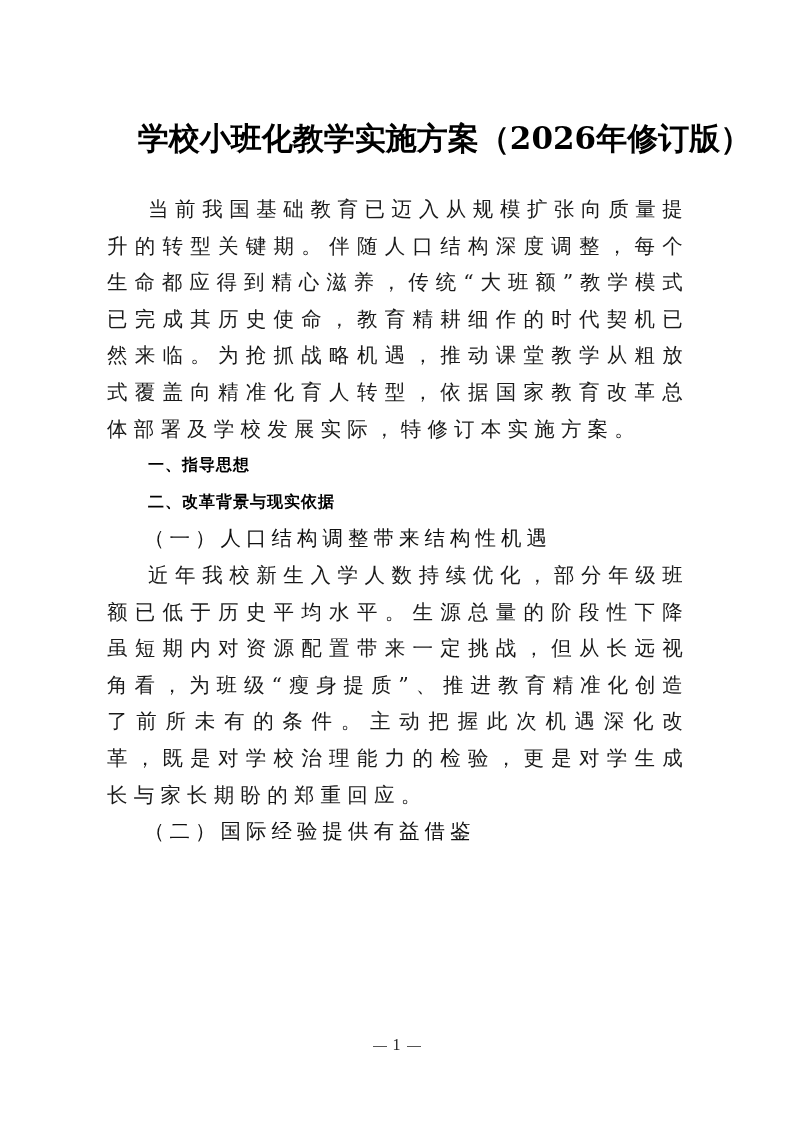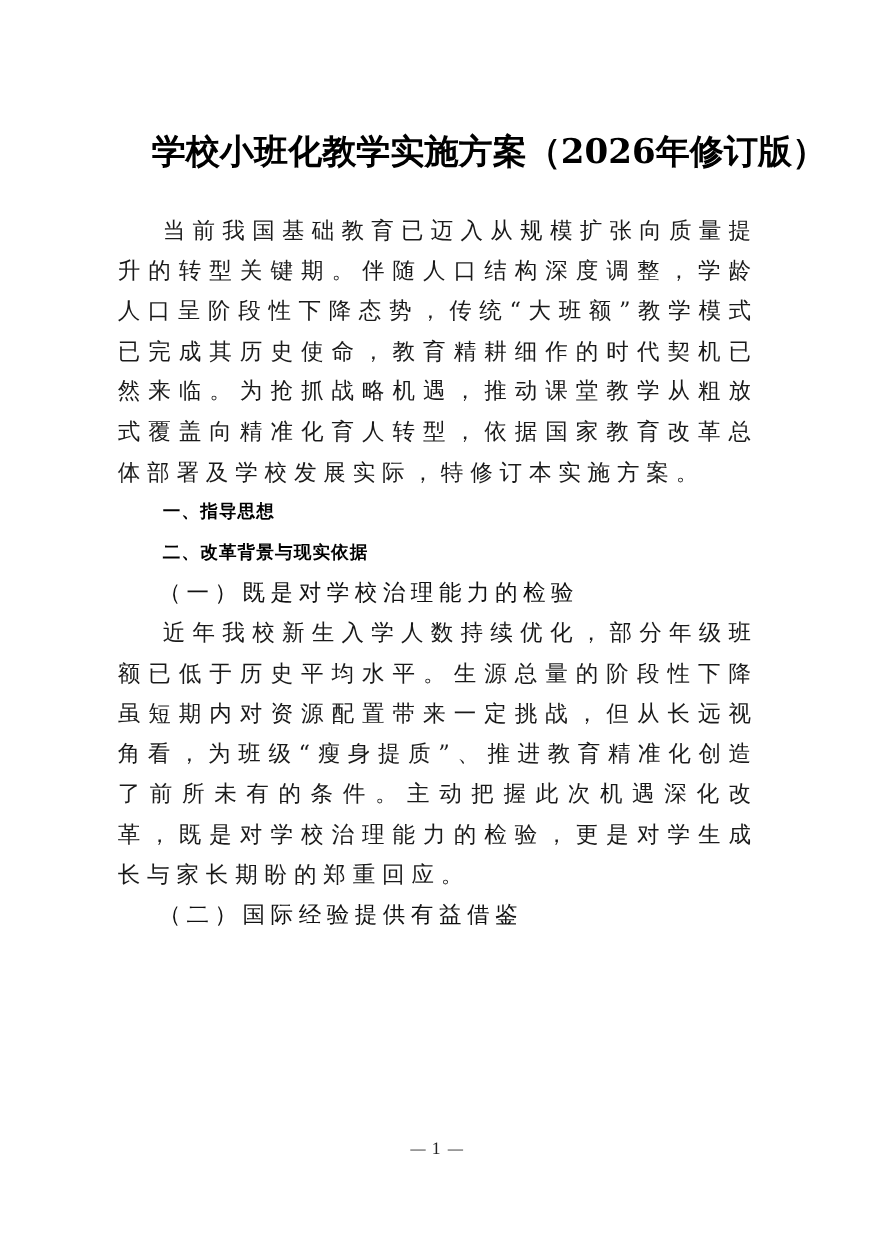--- a/index.html
+++ b/index.html
@@ -32,26 +32,26 @@
   }
   .dash { display: inline-block; width: 14px; height: 1px; background: #555; vertical-align: middle; margin: 0 6px; }
 </style>
 </head>
 <body>
 
 <div class="page">
   <div class="title">学校小班化教学实施方案（2026年修订版）</div>
 
   <div class="body">
-    <p class="para">当前我国基础教育已迈入从规模扩张向质量提升的转型关键期。伴随人口结构深度调整，学龄人口呈阶段性下降态势，传统“大班额”教学模式已完成其历史使命，教育精耕细作的时代契机已然来临。为抢抓战略机遇，推动课堂教学从粗放式覆盖向精准化育人转型，依据国家教育改革总体部署及学校发展实际，特修订本实施方案。</p>
+    <p class="para">当前我国基础教育已迈入从规模扩张向质量提升的转型关键期。伴随人口结构深度调整，每个生命都应得到精心滋养，传统“大班额”教学模式已完成其历史使命，教育精耕细作的时代契机已然来临。为抢抓战略机遇，推动课堂教学从粗放式覆盖向精准化育人转型，依据国家教育改革总体部署及学校发展实际，特修订本实施方案。</p>
 
     <p class="h1">一、指导思想</p>
 
     <p class="h1">二、改革背景与现实依据</p>
-    <p class="h2">（一）既是对学校治理能力的检验</p>
+    <p class="h2">（一）人口结构调整带来结构性机遇</p>
     <p class="para">近年我校新生入学人数持续优化，部分年级班额已低于历史平均水平。生源总量的阶段性下降虽短期内对资源配置带来一定挑战，但从长远视角看，为班级“瘦身提质”、推进教育精准化创造了前所未有的条件。主动把握此次机遇深化改革，既是对学校治理能力的检验，更是对学生成长与家长期盼的郑重回应。</p>
     <p class="h2">（二）国际经验提供有益借鉴</p>
   </div>
 
   <div class="footer">
     <span class="dash"></span><span>1</span><span class="dash"></span>
   </div>
 </div>
 
 </body></html>

